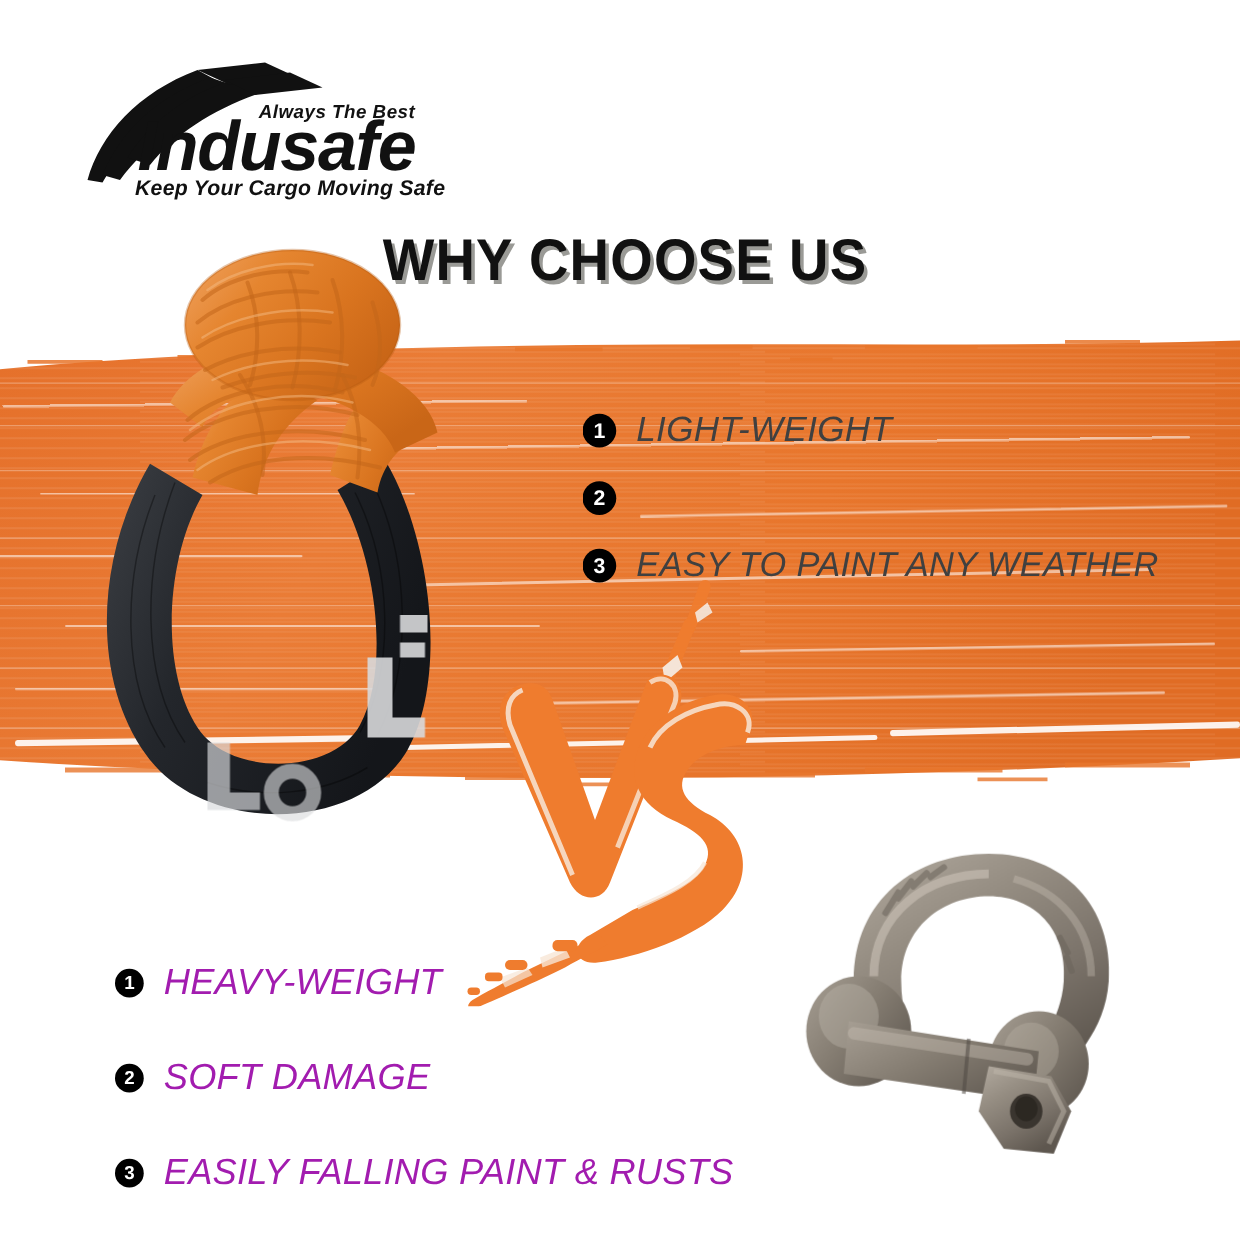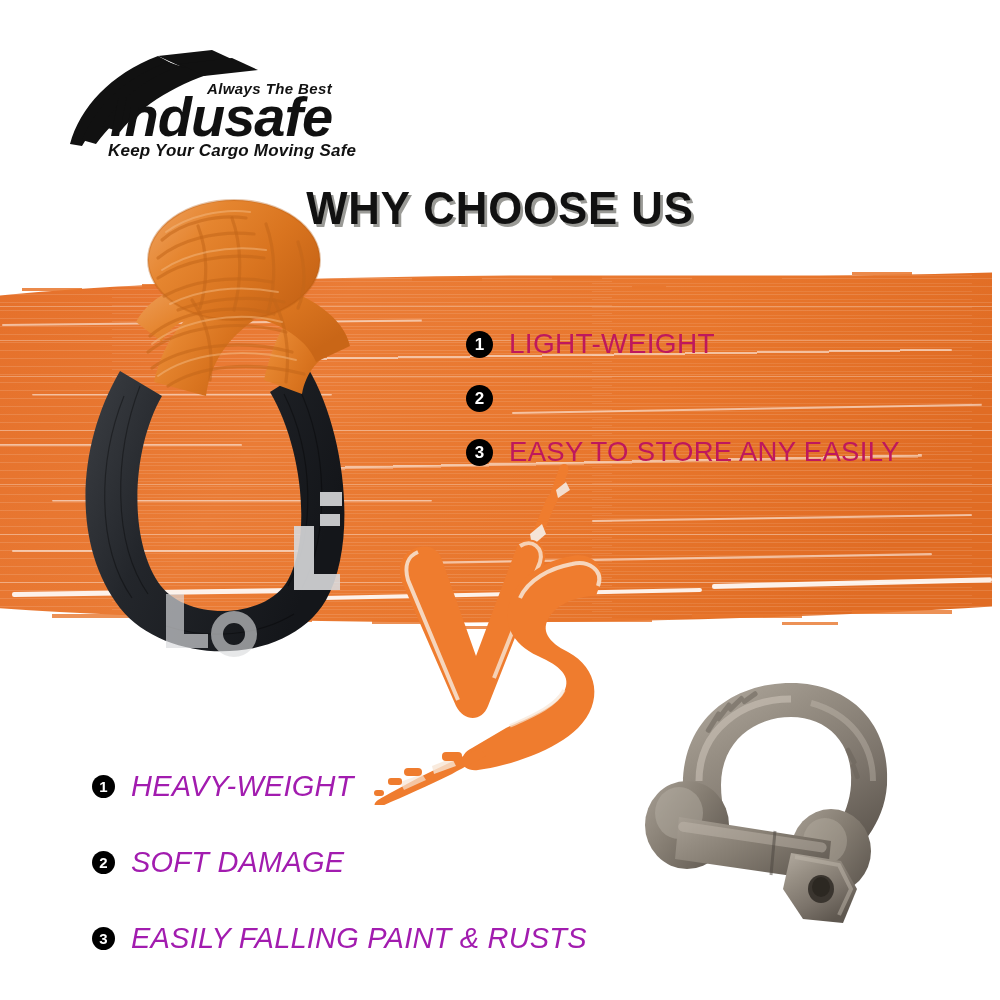--- a/index.html
+++ b/index.html
@@ -38,21 +38,21 @@
   
   #pro-list{position:absolute;left:466px;top:318px;width:500px;}
   .pro-row{display:flex;align-items:center;height:52px;margin-bottom:2px;}
   .badge{
     width:27px;height:27px;border-radius:50%;background:#000;
     color:#fff;font-size:17px;font-weight:bold;
     display:flex;align-items:center;justify-content:center;
     flex:0 0 27px;font-family:"Liberation Sans",sans-serif;line-height:1;
   }
   .pro-text{
-    margin-left:16px;color:#be185d;font-weight:normal;
+    margin-left:16px;color:#404040;font-style:italic;font-weight:normal;
     font-size:28px;letter-spacing:.3px;white-space:nowrap;
     font-family:"Liberation Sans",sans-serif;
   }
   .pro-row.r3 .pro-text{font-size:27.5px;}
 
   
   #con-list{position:absolute;left:92px;top:748px;width:560px;}
   .con-row{display:flex;align-items:center;height:76px;}
   .badge-dark{
     width:23px;height:23px;border-radius:50%;background:#000;
@@ -335,21 +335,21 @@
   <div id="pro-list">
     <div class="pro-row r1">
       <div class="badge">1</div>
       <div class="pro-text">LIGHT-WEIGHT</div>
     </div>
     <div class="pro-row r2">
       <div class="badge">2</div>
     </div>
     <div class="pro-row r3">
       <div class="badge">3</div>
-      <div class="pro-text">EASY TO STORE ANY EASILY</div>
+      <div class="pro-text">EASY TO PAINT ANY WEATHER</div>
     </div>
   </div>
 
   <div id="con-list">
     <div class="con-row">
       <div class="badge-dark">1</div>
       <div class="con-text">HEAVY-WEIGHT</div>
     </div>
     <div class="con-row">
       <div class="badge-dark">2</div>

